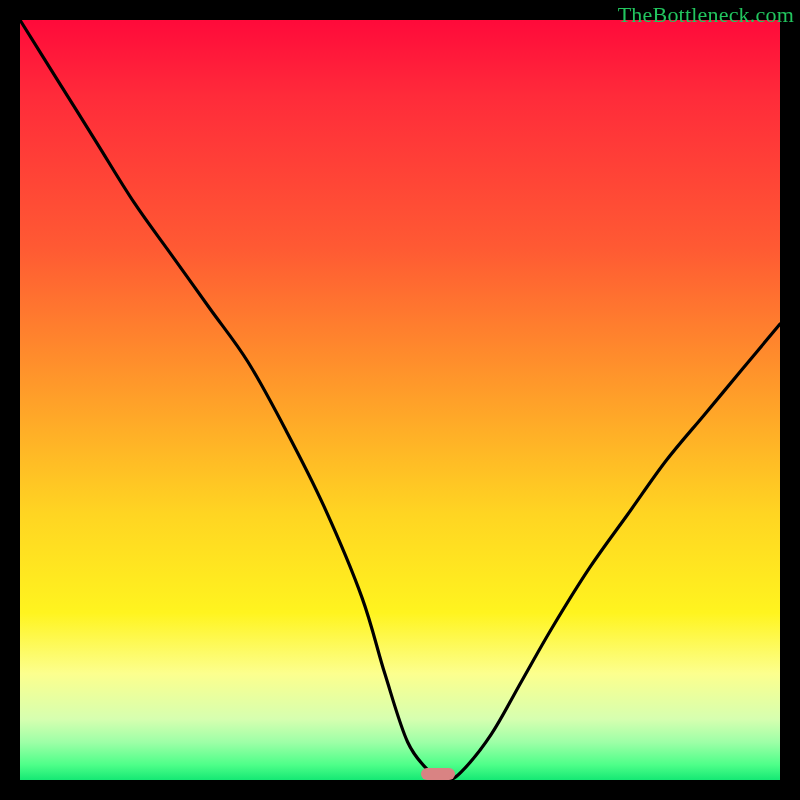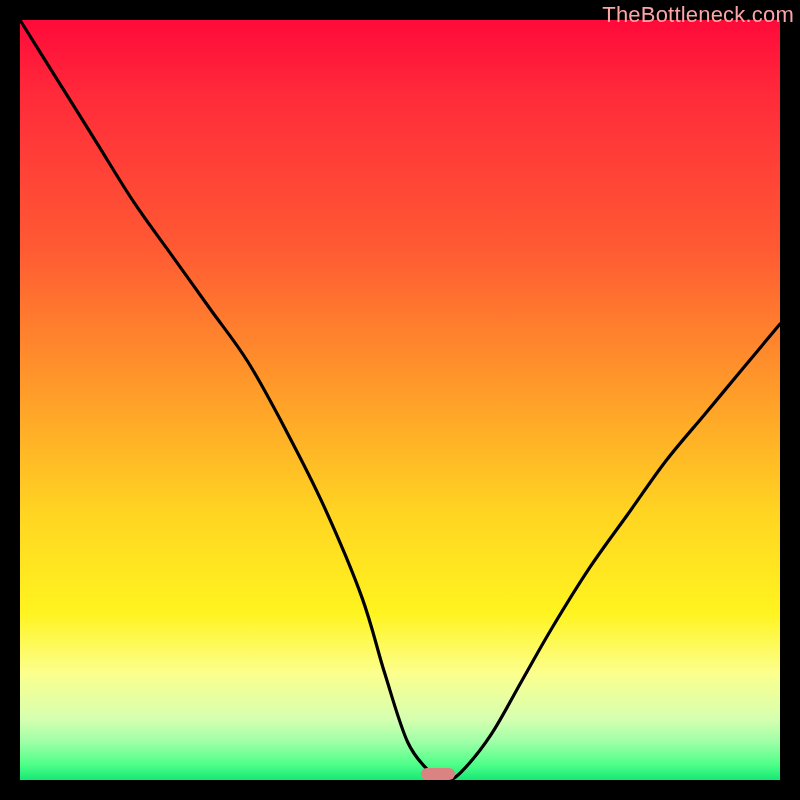--- a/index.html
+++ b/index.html
@@ -36,25 +36,26 @@
       #d6ffb0 92%,
       #9effa7 95%,
       #4eff89 98%,
       #15e874 100%
     );
   }
   .watermark {
     position: absolute;
     top: 2px;
     right: 6px;
-    color: #fca5a5;
+    color: #22c55e;
     font-size: 22px;
     letter-spacing: 0.2px;
     font-weight: 500;
     user-select: none;
+    font-family: Liberation Serif, serif;
   }
   svg.curve {
     position: absolute;
     left: 0;
     top: 0;
     width: 760px;
     height: 760px;
     overflow: visible;
   }
   .marker {

